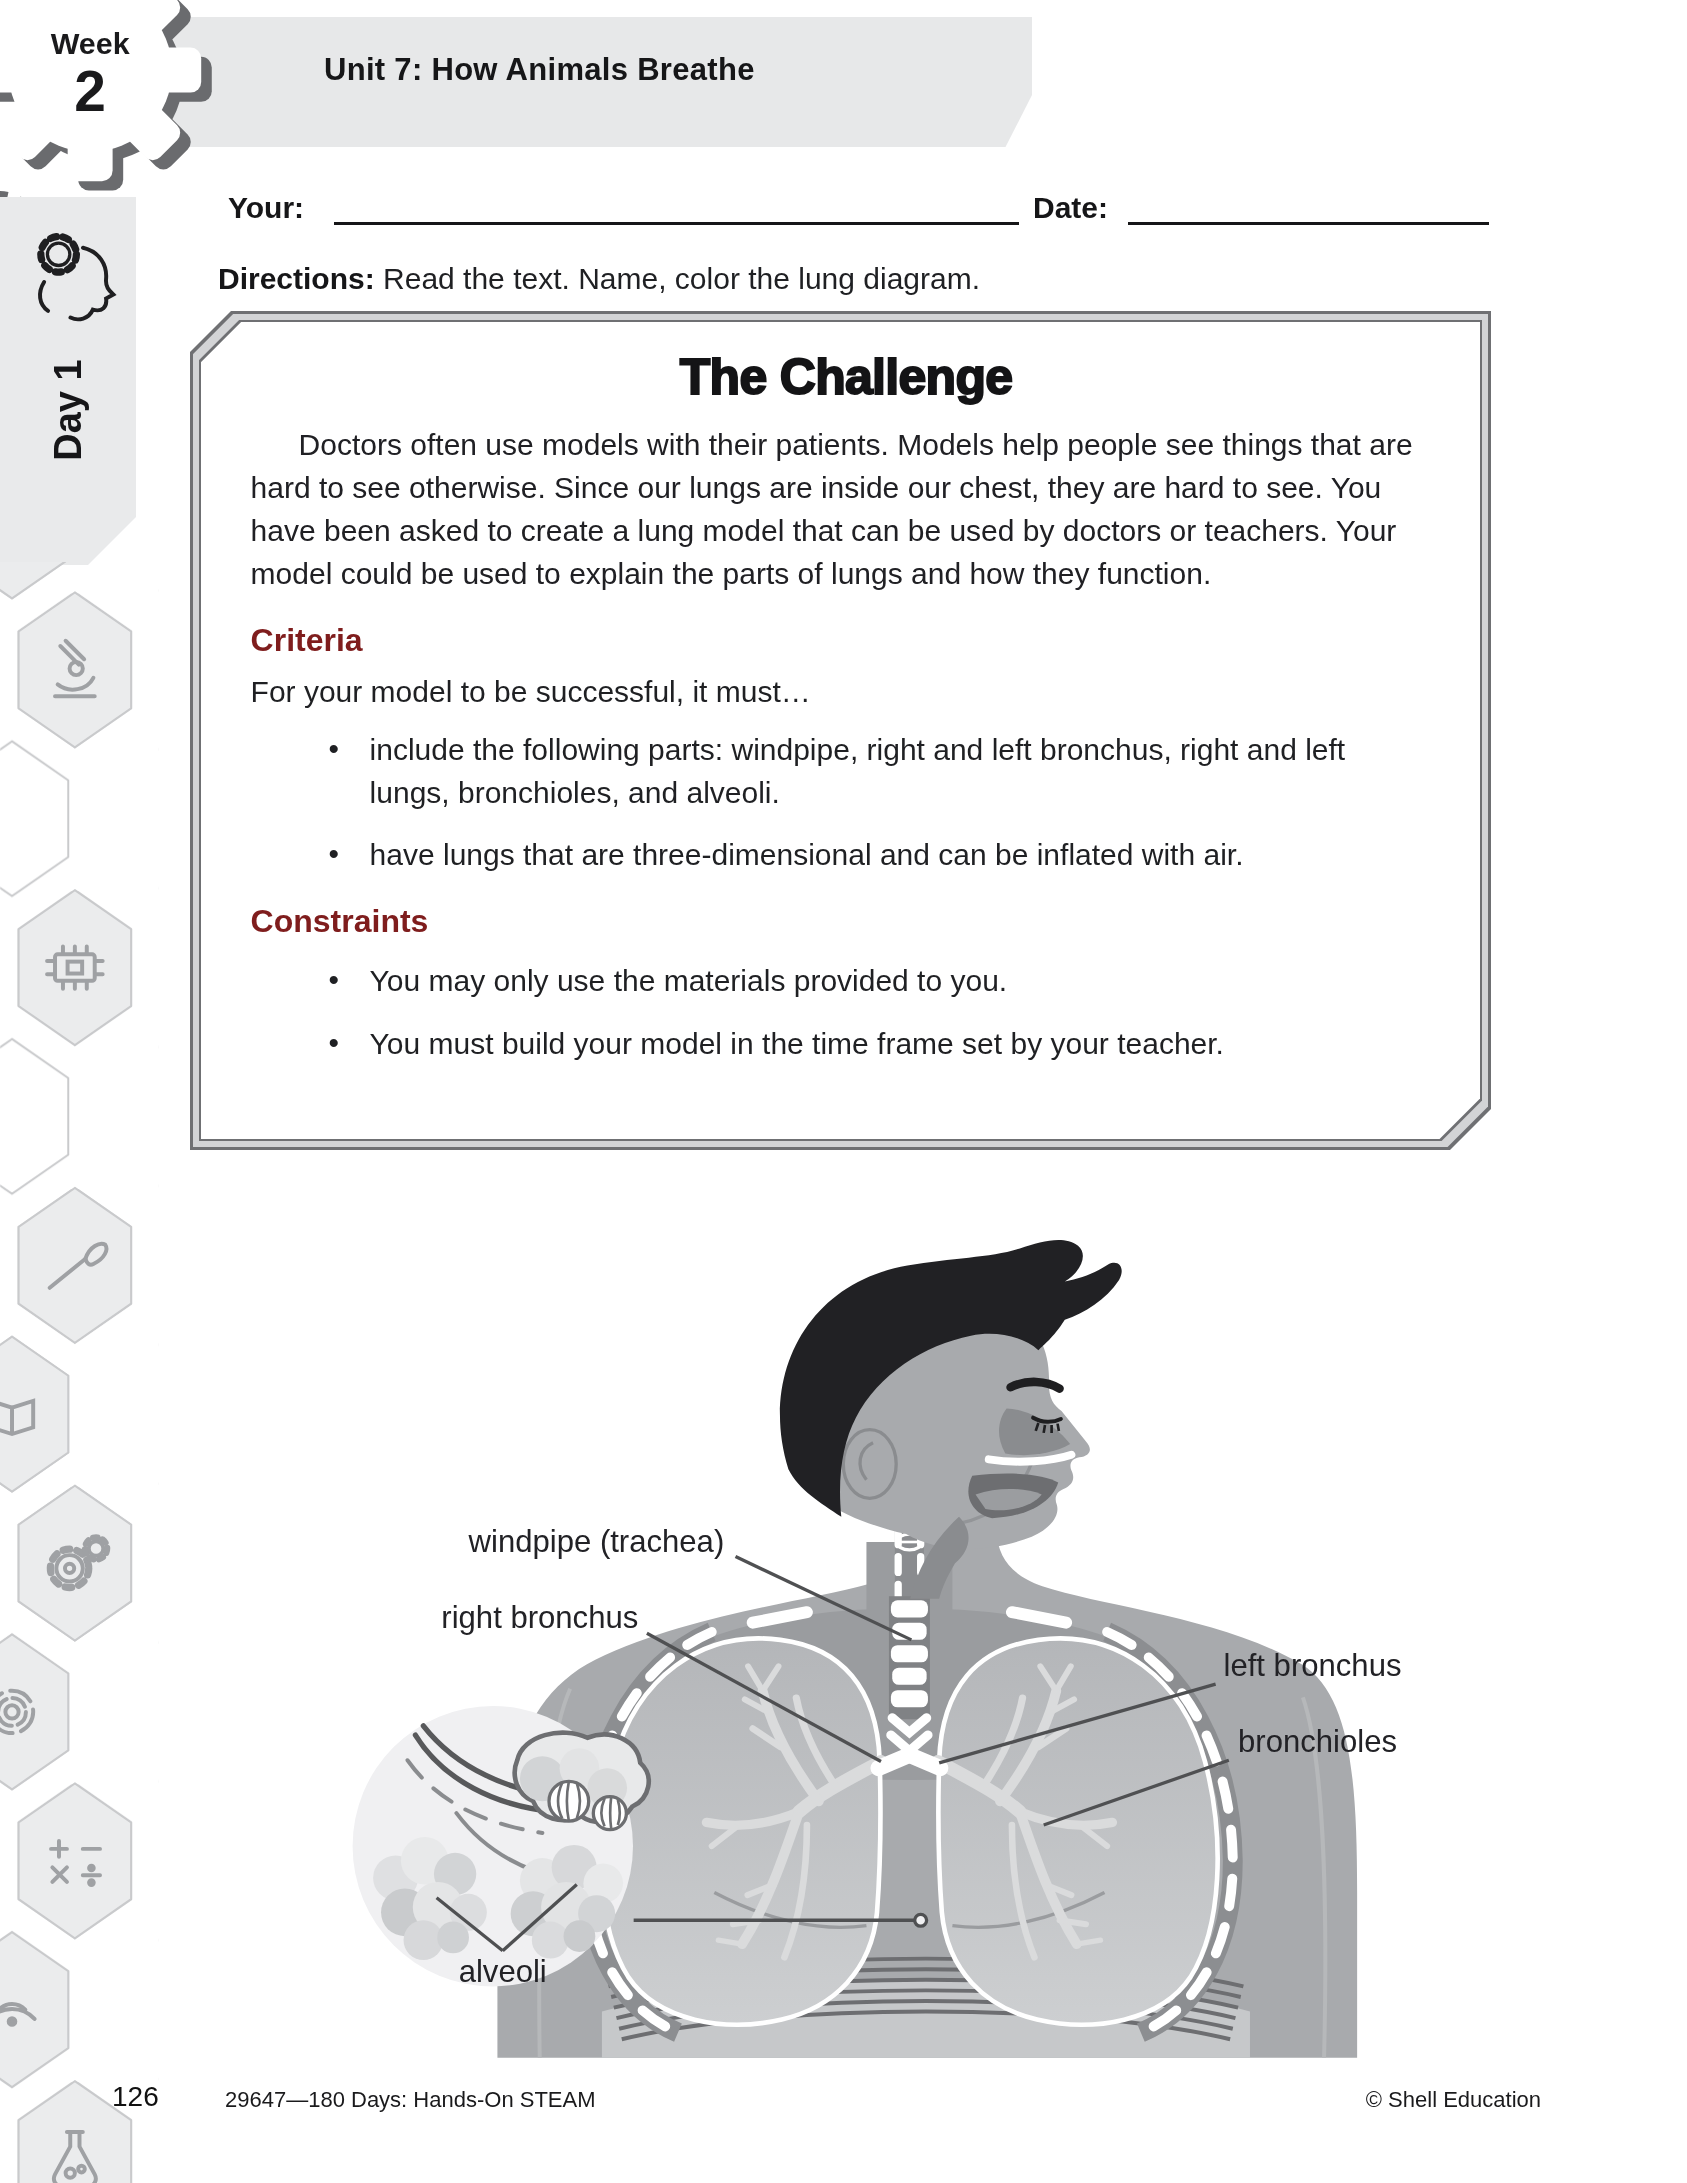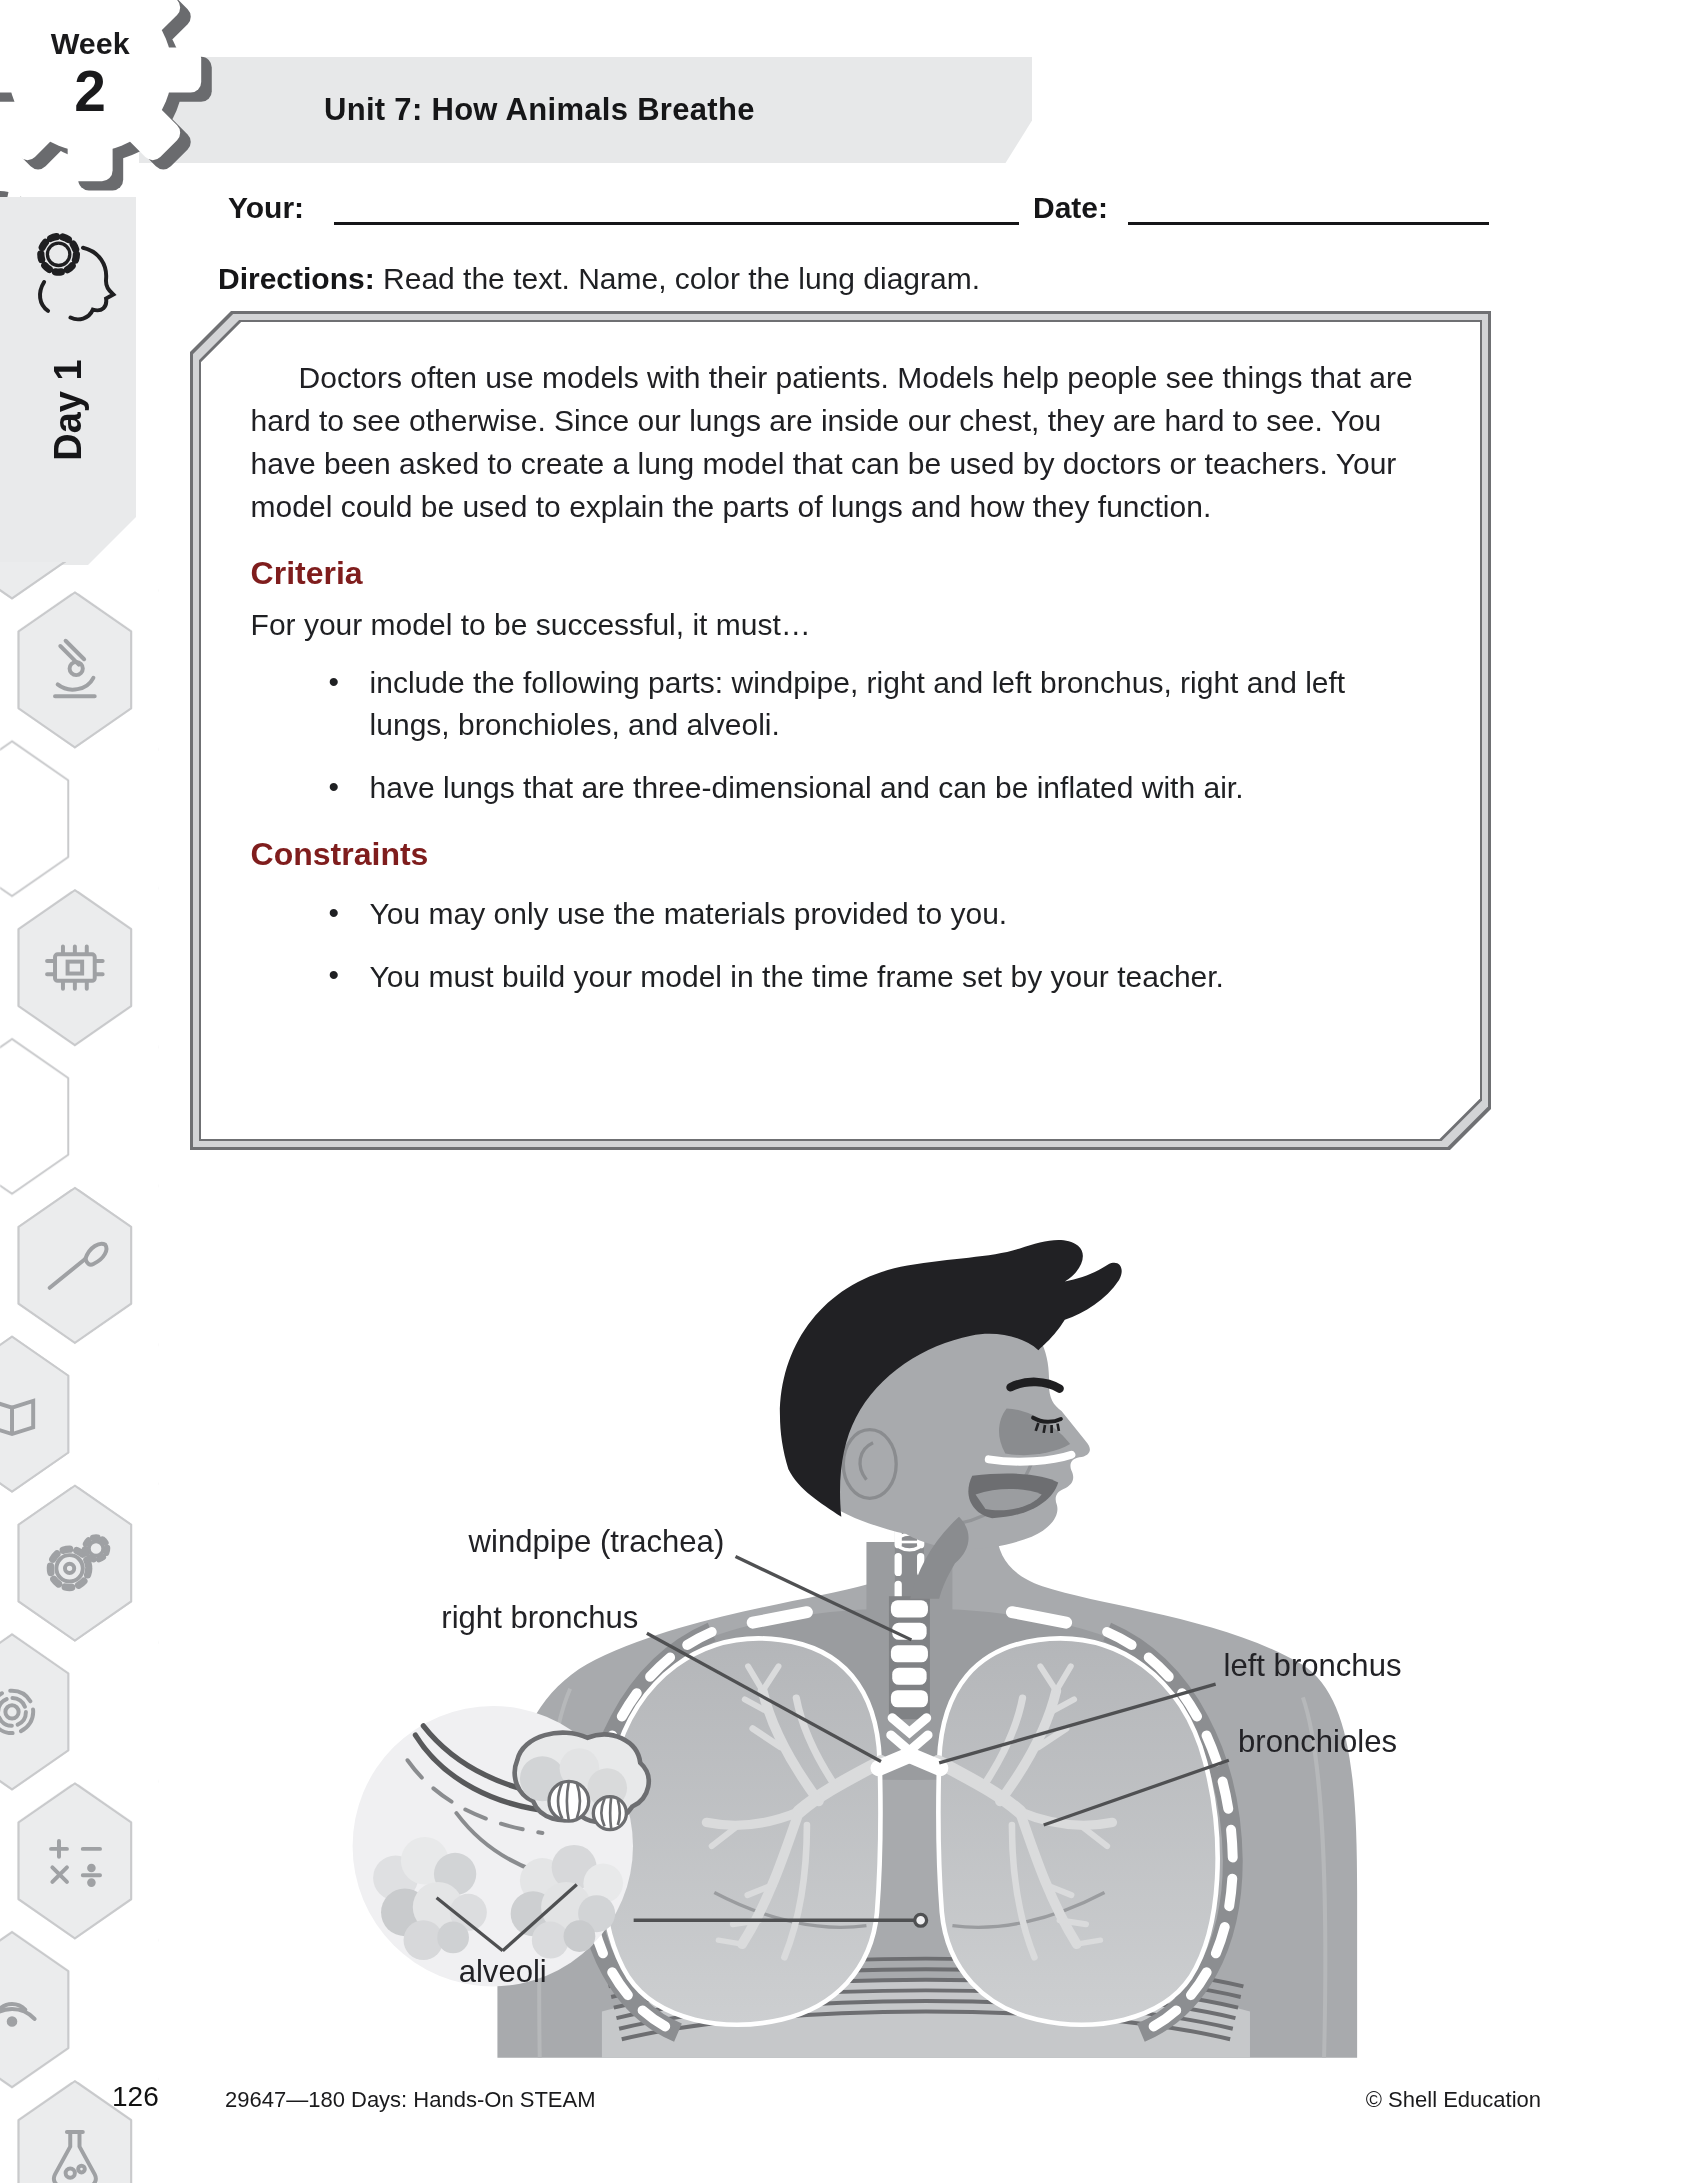--- a/index.html
+++ b/index.html
@@ -3,24 +3,23 @@
 <meta charset="utf-8">
 <style>
   * { margin:0; padding:0; box-sizing:border-box; }
   body { background:#888; }
   .page {
     position:relative; width:1687px; height:2183px; background:#fff;
     font-family:"Liberation Sans", sans-serif; color:#1f2023; overflow:hidden;
   }
   
   .banner {
-    position:absolute; left:139px; top:17px; width:893px; height:106px;
+    position:absolute; left:139px; top:17px; width:893px; height:130px;
     background:#e7e8e9;
     clip-path:polygon(0 0, 100% 0, 100% 60%, calc(100% - 26.5px) 100%, 0 100%);
-    margin-top:40px;
   }
   .banner .banner-title {
     position:absolute; left:185px; top:0; height:106px; line-height:106px;
     font-size:31px; font-weight:bold; color:#161618; letter-spacing:0.3px;
   }
   
   .gear-badge { position:absolute; left:-13.2px; top:-20px; }
   .gear-badge text { font-family:"Liberation Sans",sans-serif; font-weight:bold; fill:#1a1a1c; }
   
   .day-tab {
@@ -205,20 +204,21 @@
   <div class="directions">
     <b>Directions:</b>
     <span>Read the text.  Name, color the lung diagram.</span>
   </div>
 
   <div class="cbox-layer cb1">
     <div class="cbox-layer cb2">
         <div class="cbox-layer cb3">
           <div class="cbox-layer cb4">
       <div class="cbox-content">
+        <div class="cbox-title">The Challenge</div>
         <div class="cbox-para">Doctors often use models with their patients.  Models help people see things that are hard to see otherwise.  Since our lungs are inside our chest, they are hard to see.  You have been asked to create a lung model that can be used by doctors or teachers.  Your model could be used to explain the parts of lungs and how they function.</div>
         <div class="cbox-h">Criteria</div>
         <div class="cbox-intro">For your model to be successful, it must…</div>
         <div class="bullet">
           <span class="dot">•</span>
           <span>include the following parts: windpipe, right and left bronchus, right and left lungs, bronchioles, and alveoli.</span>
         </div>
         <div class="bullet">
           <span class="dot">•</span>
           <span>have lungs that are three-dimensional and can be inflated with air.</span>

